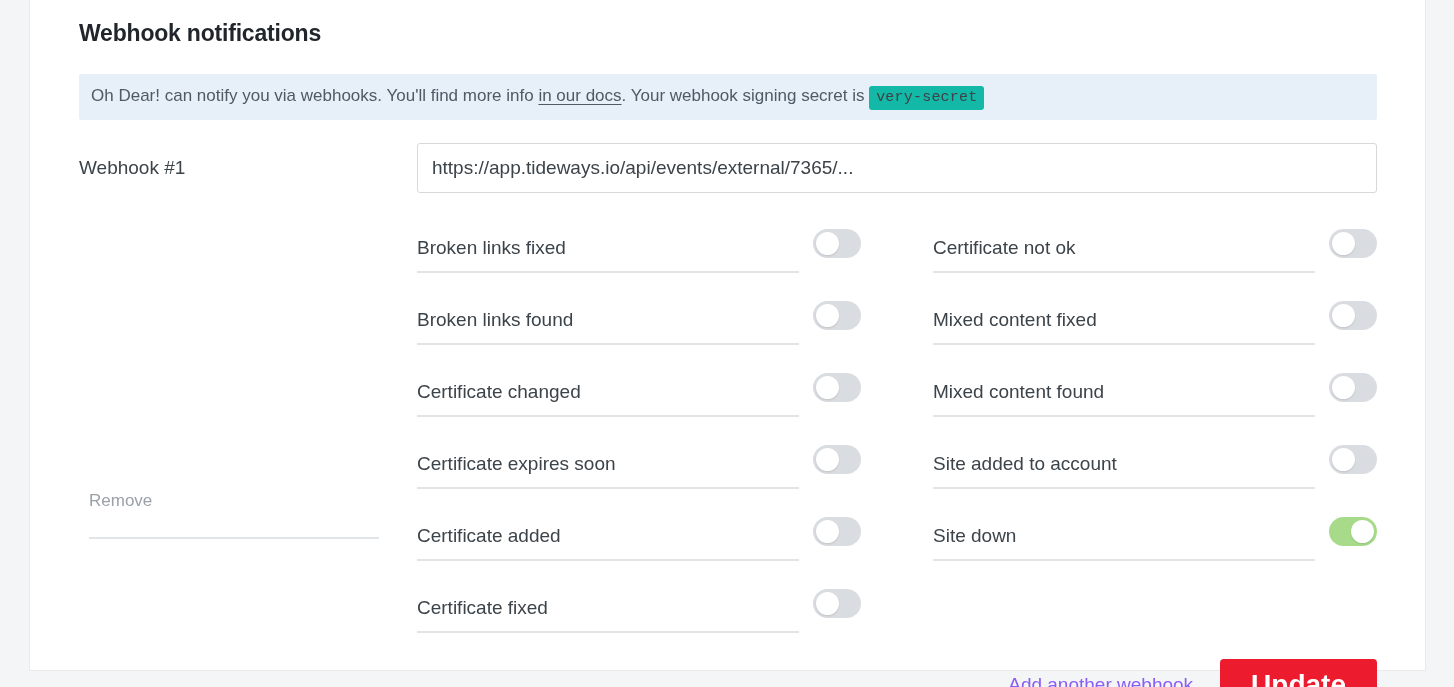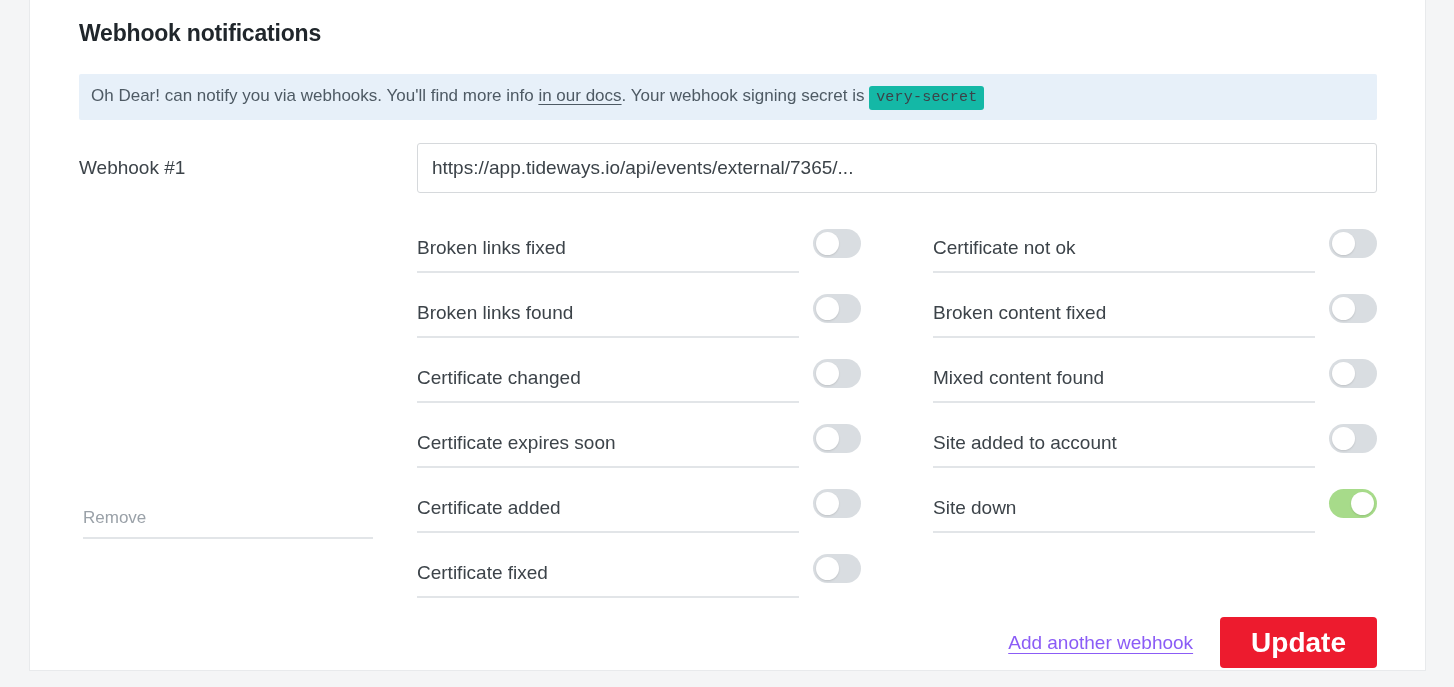--- a/index.html
+++ b/index.html
@@ -108,25 +108,25 @@
     align-items: flex-start;
   }
   .toggle-left-gutter {
     width: 338px;
     flex: 0 0 338px;
     position: relative;
     height: 346px;
   }
   .remove-link {
     position: absolute;
-    left: 4px; bottom: 24px;
+    left: 10px; bottom: 24px;
     width: 290px;
     font-size: 17px;
     color: #9aa1a8;
-    padding-bottom: 9px;
+    padding-bottom: 26px;
     border-bottom: 2px solid #e2e5e8;
     cursor: pointer;
     margin-top: 26px;
   }
 
   .toggle-columns {
     flex: 1 1 auto;
     display: flex;
     gap: 72px;
   }
@@ -134,21 +134,21 @@
     flex: 1 1 0;
     display: flex;
     flex-direction: column;
   }
 
   .toggle-row {
     display: flex;
     align-items: center;
     justify-content: space-between;
     height: 56px;
-    margin-bottom: 9px;
+    margin-bottom: 16px;
   }
   .toggle-row .tl-text {
     flex: 1 1 auto;
     font-size: 19px;
     color: #3c4349;
     padding-bottom: 12px;
     border-bottom: 2px solid #e2e5e8;
     align-self: stretch;
     display: flex;
     align-items: flex-end;
@@ -267,21 +267,21 @@
               </div>
             </div>
           <div class="toggle-col" id="col-right">
               <div class="toggle-row">
                 <div class="tl-text">Certificate not ok</div>
                 <div class="switch">
                   <div class="knob"></div>
                 </div>
               </div>
               <div class="toggle-row">
-                <div class="tl-text">Broken content fixed</div>
+                <div class="tl-text">Mixed content fixed</div>
                 <div class="switch">
                   <div class="knob"></div>
                 </div>
               </div>
               <div class="toggle-row">
                 <div class="tl-text">Mixed content found</div>
                 <div class="switch">
                   <div class="knob"></div>
                 </div>
               </div>

